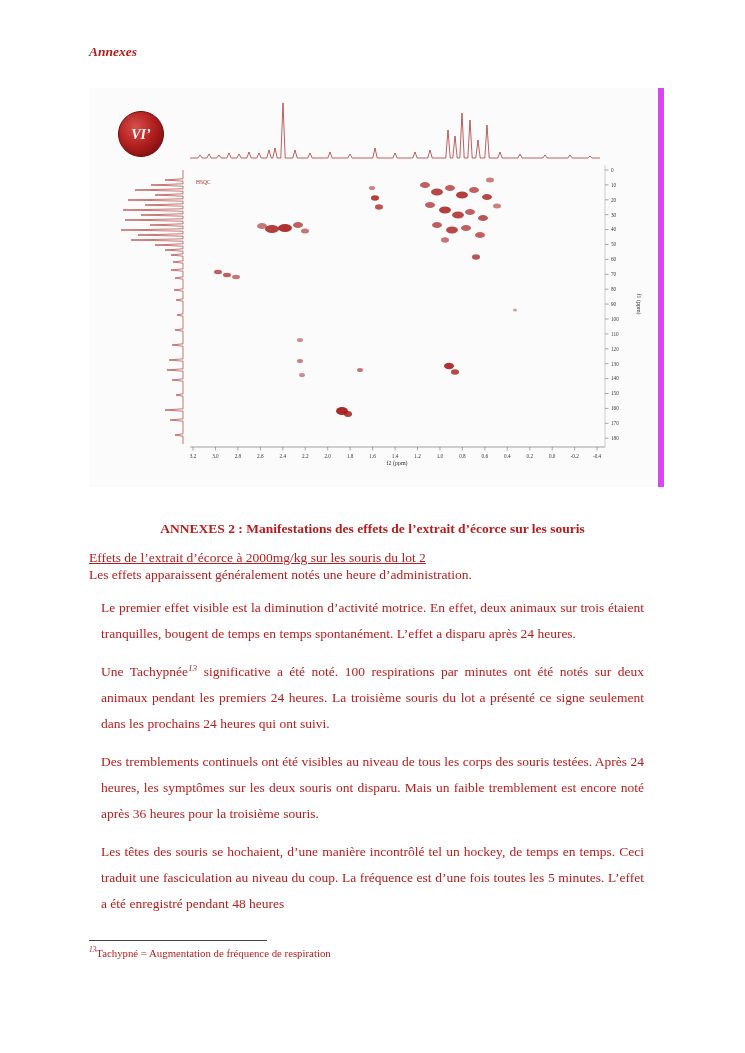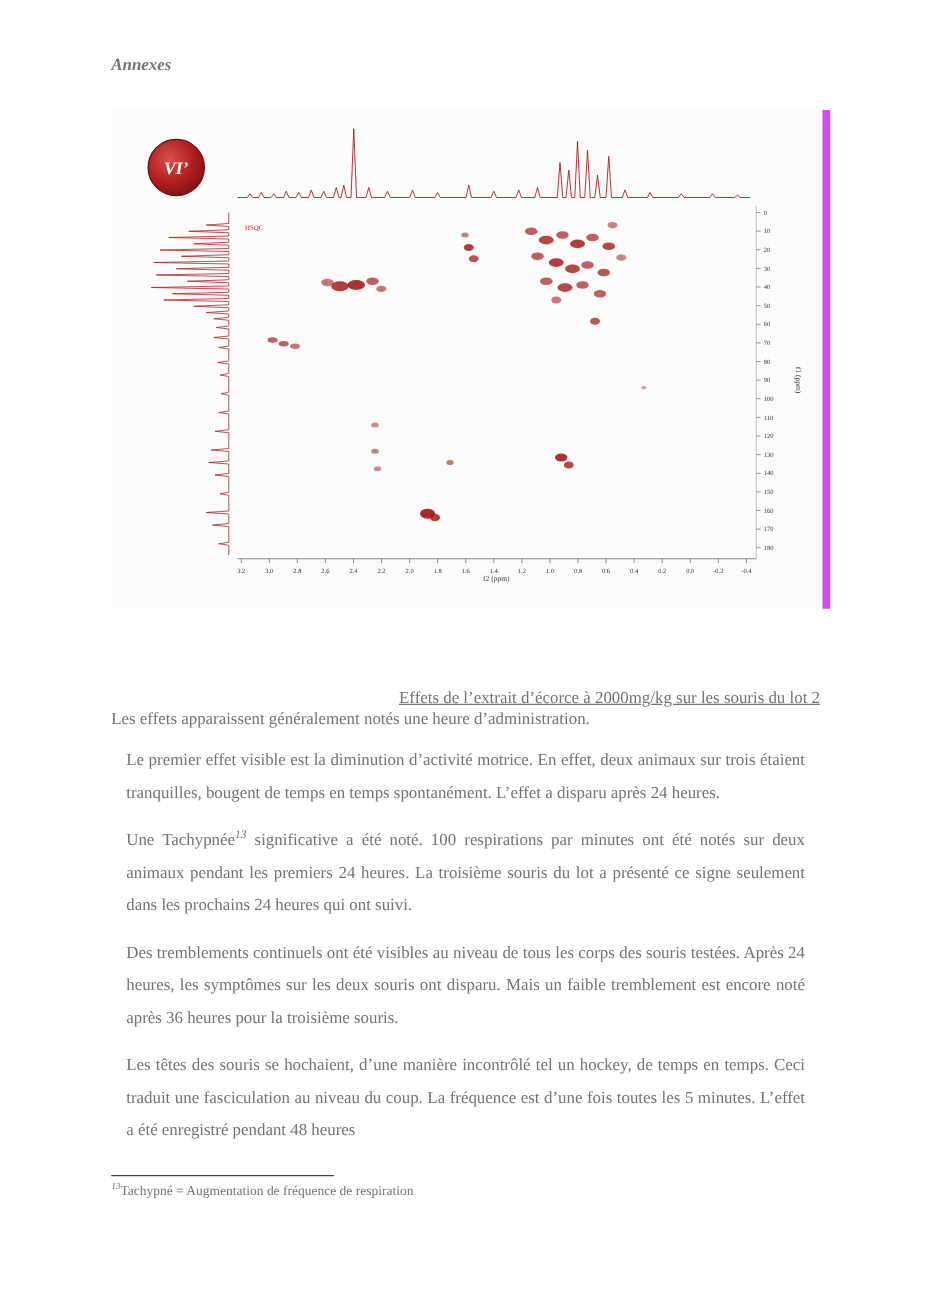--- a/index.html
+++ b/index.html
@@ -1,25 +1,25 @@
 <!DOCTYPE html>
 <html><head>
 <meta charset="utf-8">
 <style>
   html,body{margin:0;padding:0;background:#ffffff;}
   .page{position:relative;width:745px;height:984px;background:#fff;
-        font-family:"Liberation Serif", serif;color:#737373;overflow:hidden;}
+        font-family:"Liberation Serif", serif;color:#b91c1c;overflow:hidden;}
   .annexes{position:absolute;left:89px;top:44px;font-style:italic;font-weight:600;font-size:13.5px;}
   .figure{position:absolute;left:89px;top:88px;width:569px;height:399px;
           background:#fbfbfb;border-right:6px solid #d946ef;}
   .figure svg{display:block;}
   .title{position:absolute;left:89px;top:521px;width:567px;text-align:center;
          font-weight:bold;font-size:13.5px;margin:0;}
   .textblock{position:absolute;left:89px;top:549px;width:567px;font-size:13.5px;text-align:justify;}
-  .subtitle{text-decoration:underline;line-height:17px;text-align:right;margin:0;}
+  .subtitle{text-decoration:underline;line-height:17px;text-align:left;margin:0;}
   .p-first{line-height:17px;margin:0 0 7px 0;}
   p.body{line-height:26px;margin:12px;}
   sup{font-size:0.68em;vertical-align:super;line-height:0;font-style:italic;}
   .footnote{position:absolute;left:89px;top:940px;width:567px;font-size:10.8px;}
   .footnote-rule{width:178px;border-top:1px solid #444;height:0;margin:0 0 6px 0;}
 </style>
 </head>
 <body>
 
 <div class="page">
@@ -170,20 +170,21 @@
           <text x="522" y="337.1" font-size="5.2" fill="#333">170</text>
           <line x1="516" y1="350.2" x2="519.5" y2="350.2" stroke="#555" stroke-width="0.5"></line>
           <text x="522" y="352" font-size="5.2" fill="#333">180</text>
         </g>
 
       <text x="308" y="377" text-anchor="middle" font-size="6" fill="#333">f2 (ppm)</text>
       <text x="548" y="216" text-anchor="middle" font-size="6" fill="#333" transform="rotate(90 548 216)">f1 (ppm)</text>
     </svg>
   </figure>
 
+  <h1 class="title">ANNEXES 2 : Manifestations des effets de l’extrait d’écorce sur les souris</h1>
 
   <div class="textblock">
     <div class="subtitle">Effets de l’extrait d’écorce à 2000mg/kg  sur les souris du lot 2</div>
     <p class="p-first">Les effets apparaissent généralement notés une heure d’administration.</p>
     <p class="body">Le premier effet visible est la diminution d’activité motrice. En effet, deux animaux sur trois étaient tranquilles, bougent de temps en temps spontanément. L’effet a disparu après 24 heures.</p>
     <p class="body"><span>Une Tachypnée</span><sup>13</sup><span> significative a été noté. 100 respirations par minutes ont été notés sur deux animaux pendant les premiers 24 heures. La troisième souris du lot a présenté ce signe seulement dans les prochains 24 heures qui ont suivi.</span></p>
     <p class="body">Des tremblements continuels ont été visibles au niveau de tous les corps des souris testées. Après 24 heures, les symptômes sur les deux souris ont disparu. Mais un faible tremblement est encore noté après 36 heures pour la troisième souris.</p>
     <p class="body">Les têtes des souris se hochaient, d’une manière incontrôlé tel un hockey, de temps en temps. Ceci traduit une fasciculation au niveau du coup. La fréquence est d’une fois toutes les 5 minutes. L’effet a été enregistré pendant 48 heures</p>
   </div>
 

